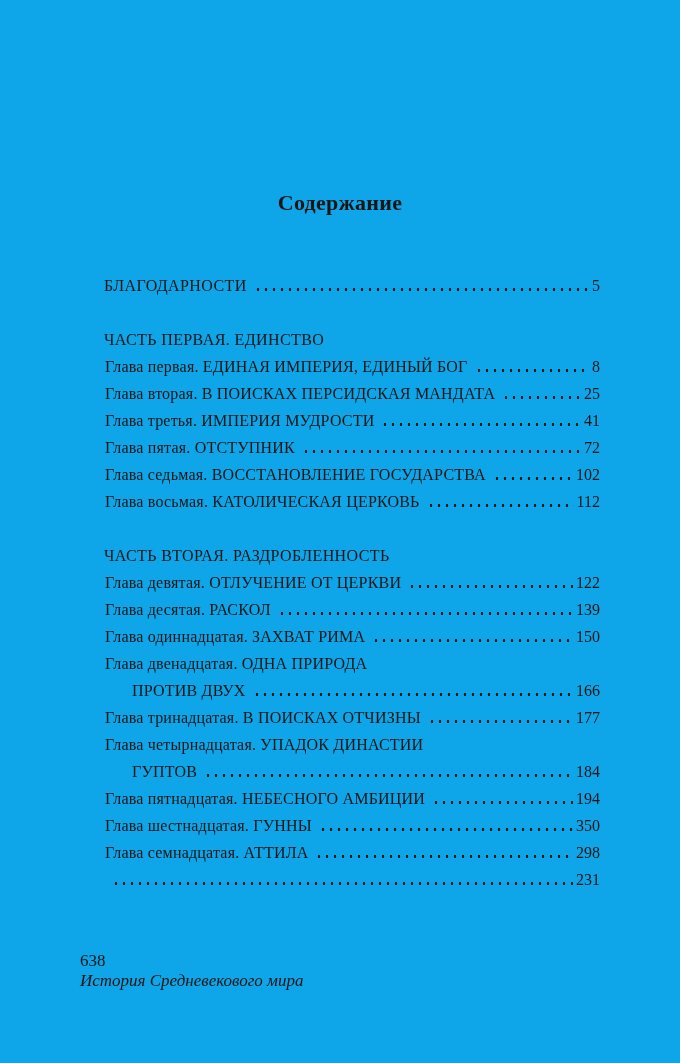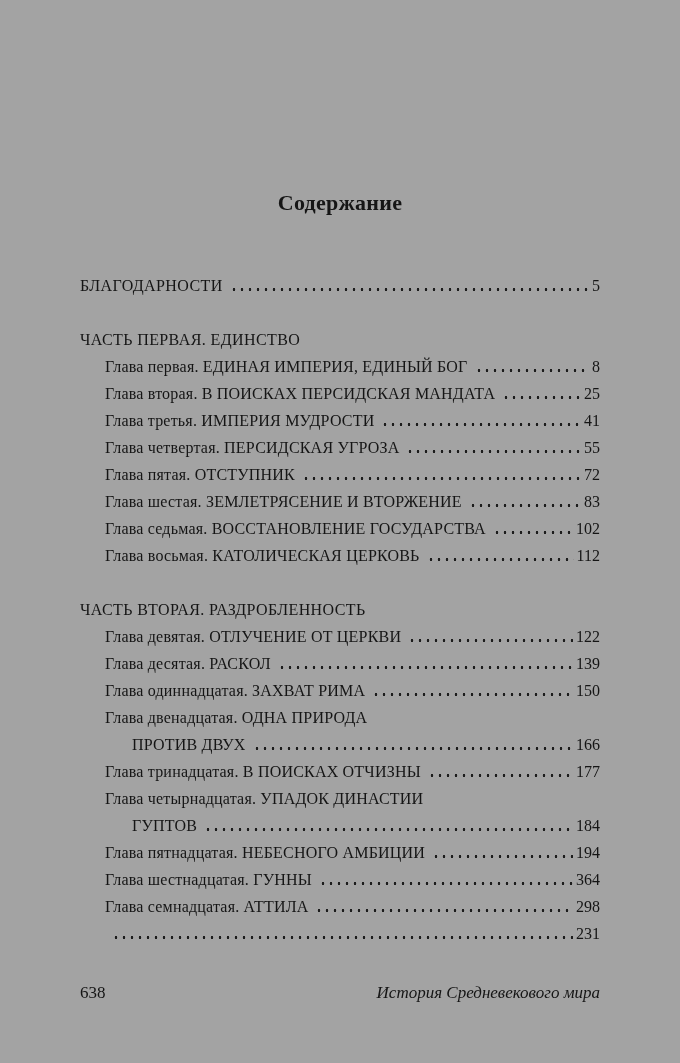--- a/index.html
+++ b/index.html
@@ -2,21 +2,21 @@
 <html><head>
 <meta charset="utf-8">
 <style>
   * { margin: 0; padding: 0; box-sizing: border-box; }
   html, body { background: #ffffff; }
   .page {
     position: relative;
     width: 680px;
     height: 1063px;
     margin: 0 auto;
-    background: #a3a3a3;
+    background: #0ea5e9;
     font-family: "Liberation Serif", "DejaVu Serif", serif;
     color: #151515;
     overflow: hidden;
   }
   .content {
     padding: 0 80px;
   }
   .title {
     padding-top: 190px;
     text-align: center;
@@ -34,44 +34,45 @@
     line-height: 27px;
     white-space: nowrap;
   }
   .toc-row.gap { margin-top: 27px; }
   .toc-row.indent-1 { padding-left: 25px; }
   .toc-row.indent-2 { padding-left: 52px; }
   .toc-row .label {
     flex: 0 0 auto;
     letter-spacing: 0.2px;
   }
-  .toc-row.indent-0 .label { letter-spacing: 0.4px; }
+  .toc-row.indent-0 .label { letter-spacing: 0.4px; margin-left: 24px; }
   .dots {
     flex: 1 1 auto;
     min-width: 14px;
     height: 3px;
     margin: 0 3px 0 5px;
     background-image: radial-gradient(circle, #1c1c1c 1.15px, rgba(0,0,0,0) 1.55px);
     background-size: 8px 3px;
     background-position: 2px 50%;
     background-repeat: repeat-x;
   }
   .pagenum {
     flex: 0 0 auto;
     text-align: right;
   }
   .footer {
     position: absolute;
     left: 80px;
     right: 80px;
-    bottom: 60px;
+    bottom: 72px;
     display: flex;
     justify-content: space-between;
     align-items: baseline;
     font-size: 17px;
+    flex-direction: column;
   }
   .footer .book-title { font-style: italic; text-align: center; }
 </style>
 </head>
 <body>
 
 <div class="page">
   <div class="content">
     <div class="title">Содержание</div>
     <div class="toc">
@@ -92,33 +93,23 @@
           <span class="label">Глава вторая. В ПОИСКАХ ПЕРСИДСКАЯ МАНДАТА</span>
           <span class="dots"></span>
           <span class="pagenum">25</span>
         </div>
         <div class="toc-row indent-1">
           <span class="label">Глава третья. ИМПЕРИЯ МУДРОСТИ</span>
           <span class="dots"></span>
           <span class="pagenum">41</span>
         </div>
         <div class="toc-row indent-1">
-          <span class="label">Глава четвертая. ПЕРСИДСКАЯ УГРОЗА</span>
-          <span class="dots"></span>
-          <span class="pagenum">55</span>
-        </div>
-        <div class="toc-row indent-1">
           <span class="label">Глава пятая. ОТСТУПНИК</span>
           <span class="dots"></span>
           <span class="pagenum">72</span>
-        </div>
-        <div class="toc-row indent-1">
-          <span class="label">Глава шестая. ЗЕМЛЕТРЯСЕНИЕ И ВТОРЖЕНИЕ</span>
-          <span class="dots"></span>
-          <span class="pagenum">83</span>
         </div>
         <div class="toc-row indent-1">
           <span class="label">Глава седьмая. ВОССТАНОВЛЕНИЕ ГОСУДАРСТВА</span>
           <span class="dots"></span>
           <span class="pagenum">102</span>
         </div>
         <div class="toc-row indent-1">
           <span class="label">Глава восьмая. КАТОЛИЧЕСКАЯ ЦЕРКОВЬ</span>
           <span class="dots"></span>
           <span class="pagenum">112</span>
@@ -163,21 +154,21 @@
           <span class="pagenum">184</span>
         </div>
         <div class="toc-row indent-1">
           <span class="label">Глава пятнадцатая. НЕБЕСНОГО АМБИЦИИ</span>
           <span class="dots"></span>
           <span class="pagenum">194</span>
         </div>
         <div class="toc-row indent-1">
           <span class="label">Глава шестнадцатая. ГУННЫ</span>
           <span class="dots"></span>
-          <span class="pagenum">364</span>
+          <span class="pagenum">350</span>
         </div>
         <div class="toc-row indent-1">
           <span class="label">Глава семнадцатая. АТТИЛА</span>
           <span class="dots"></span>
           <span class="pagenum">298</span>
         </div>
         <div class="toc-row indent-1">
           <span class="dots"></span>
           <span class="pagenum">231</span>
         </div>

